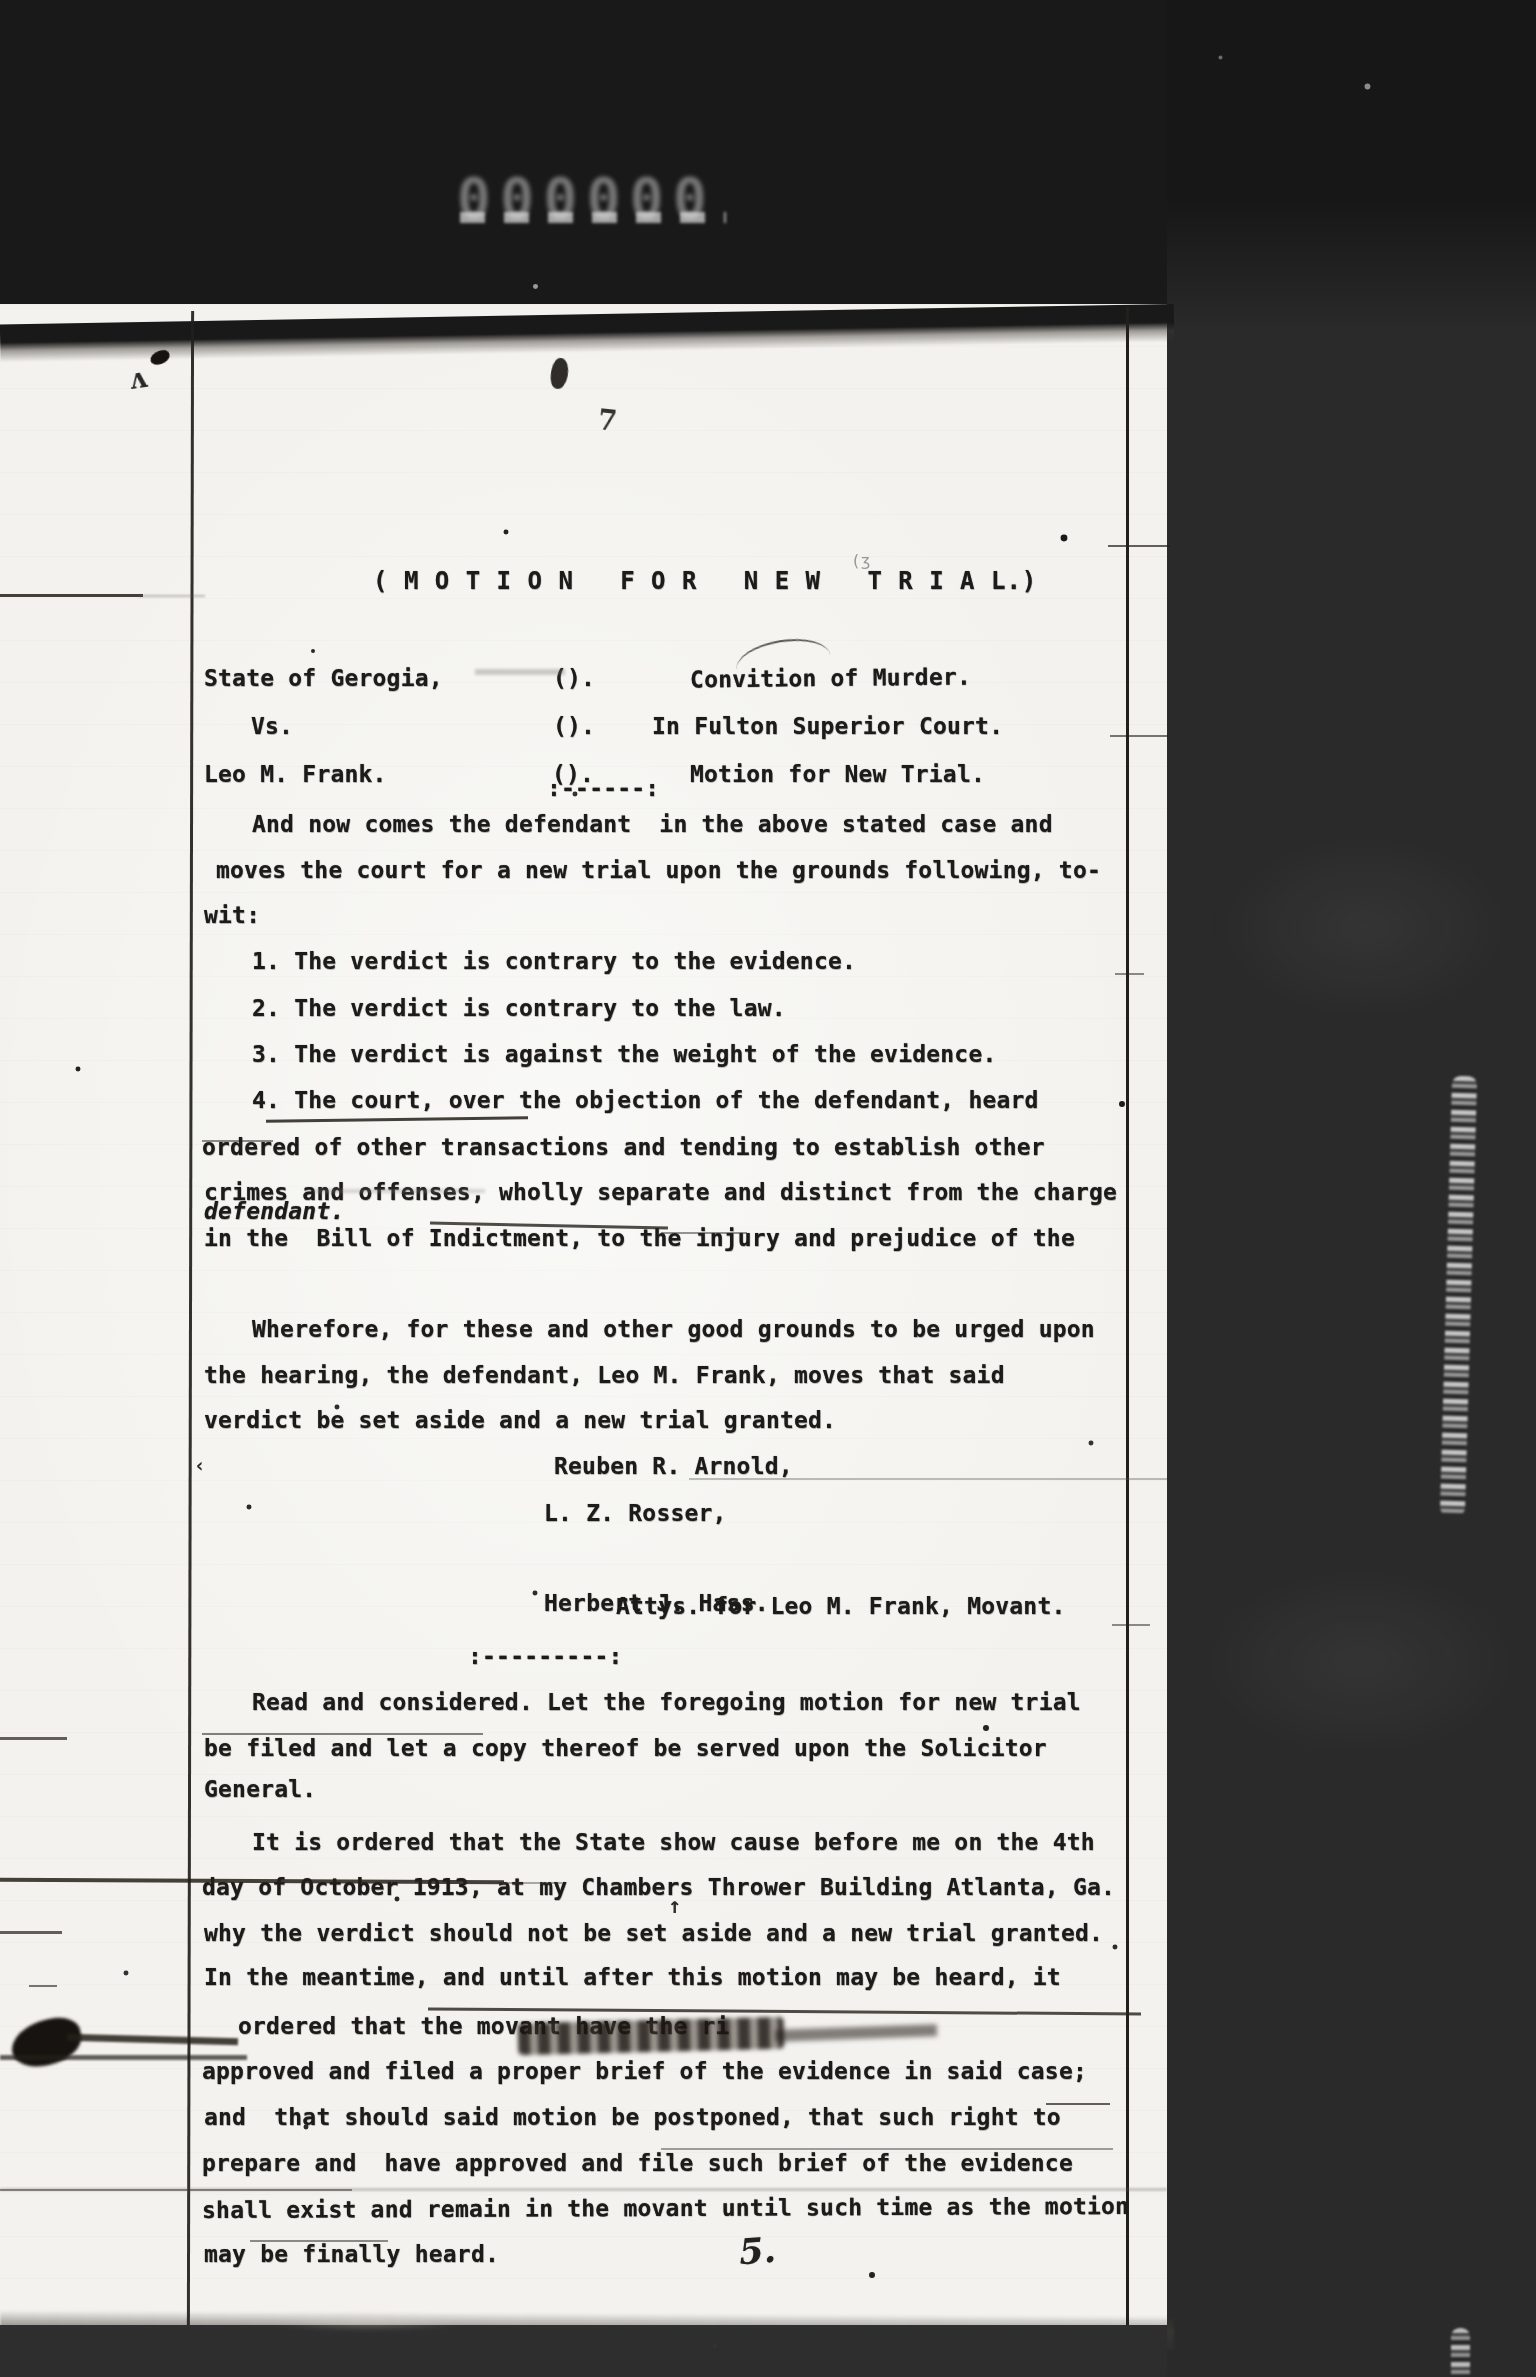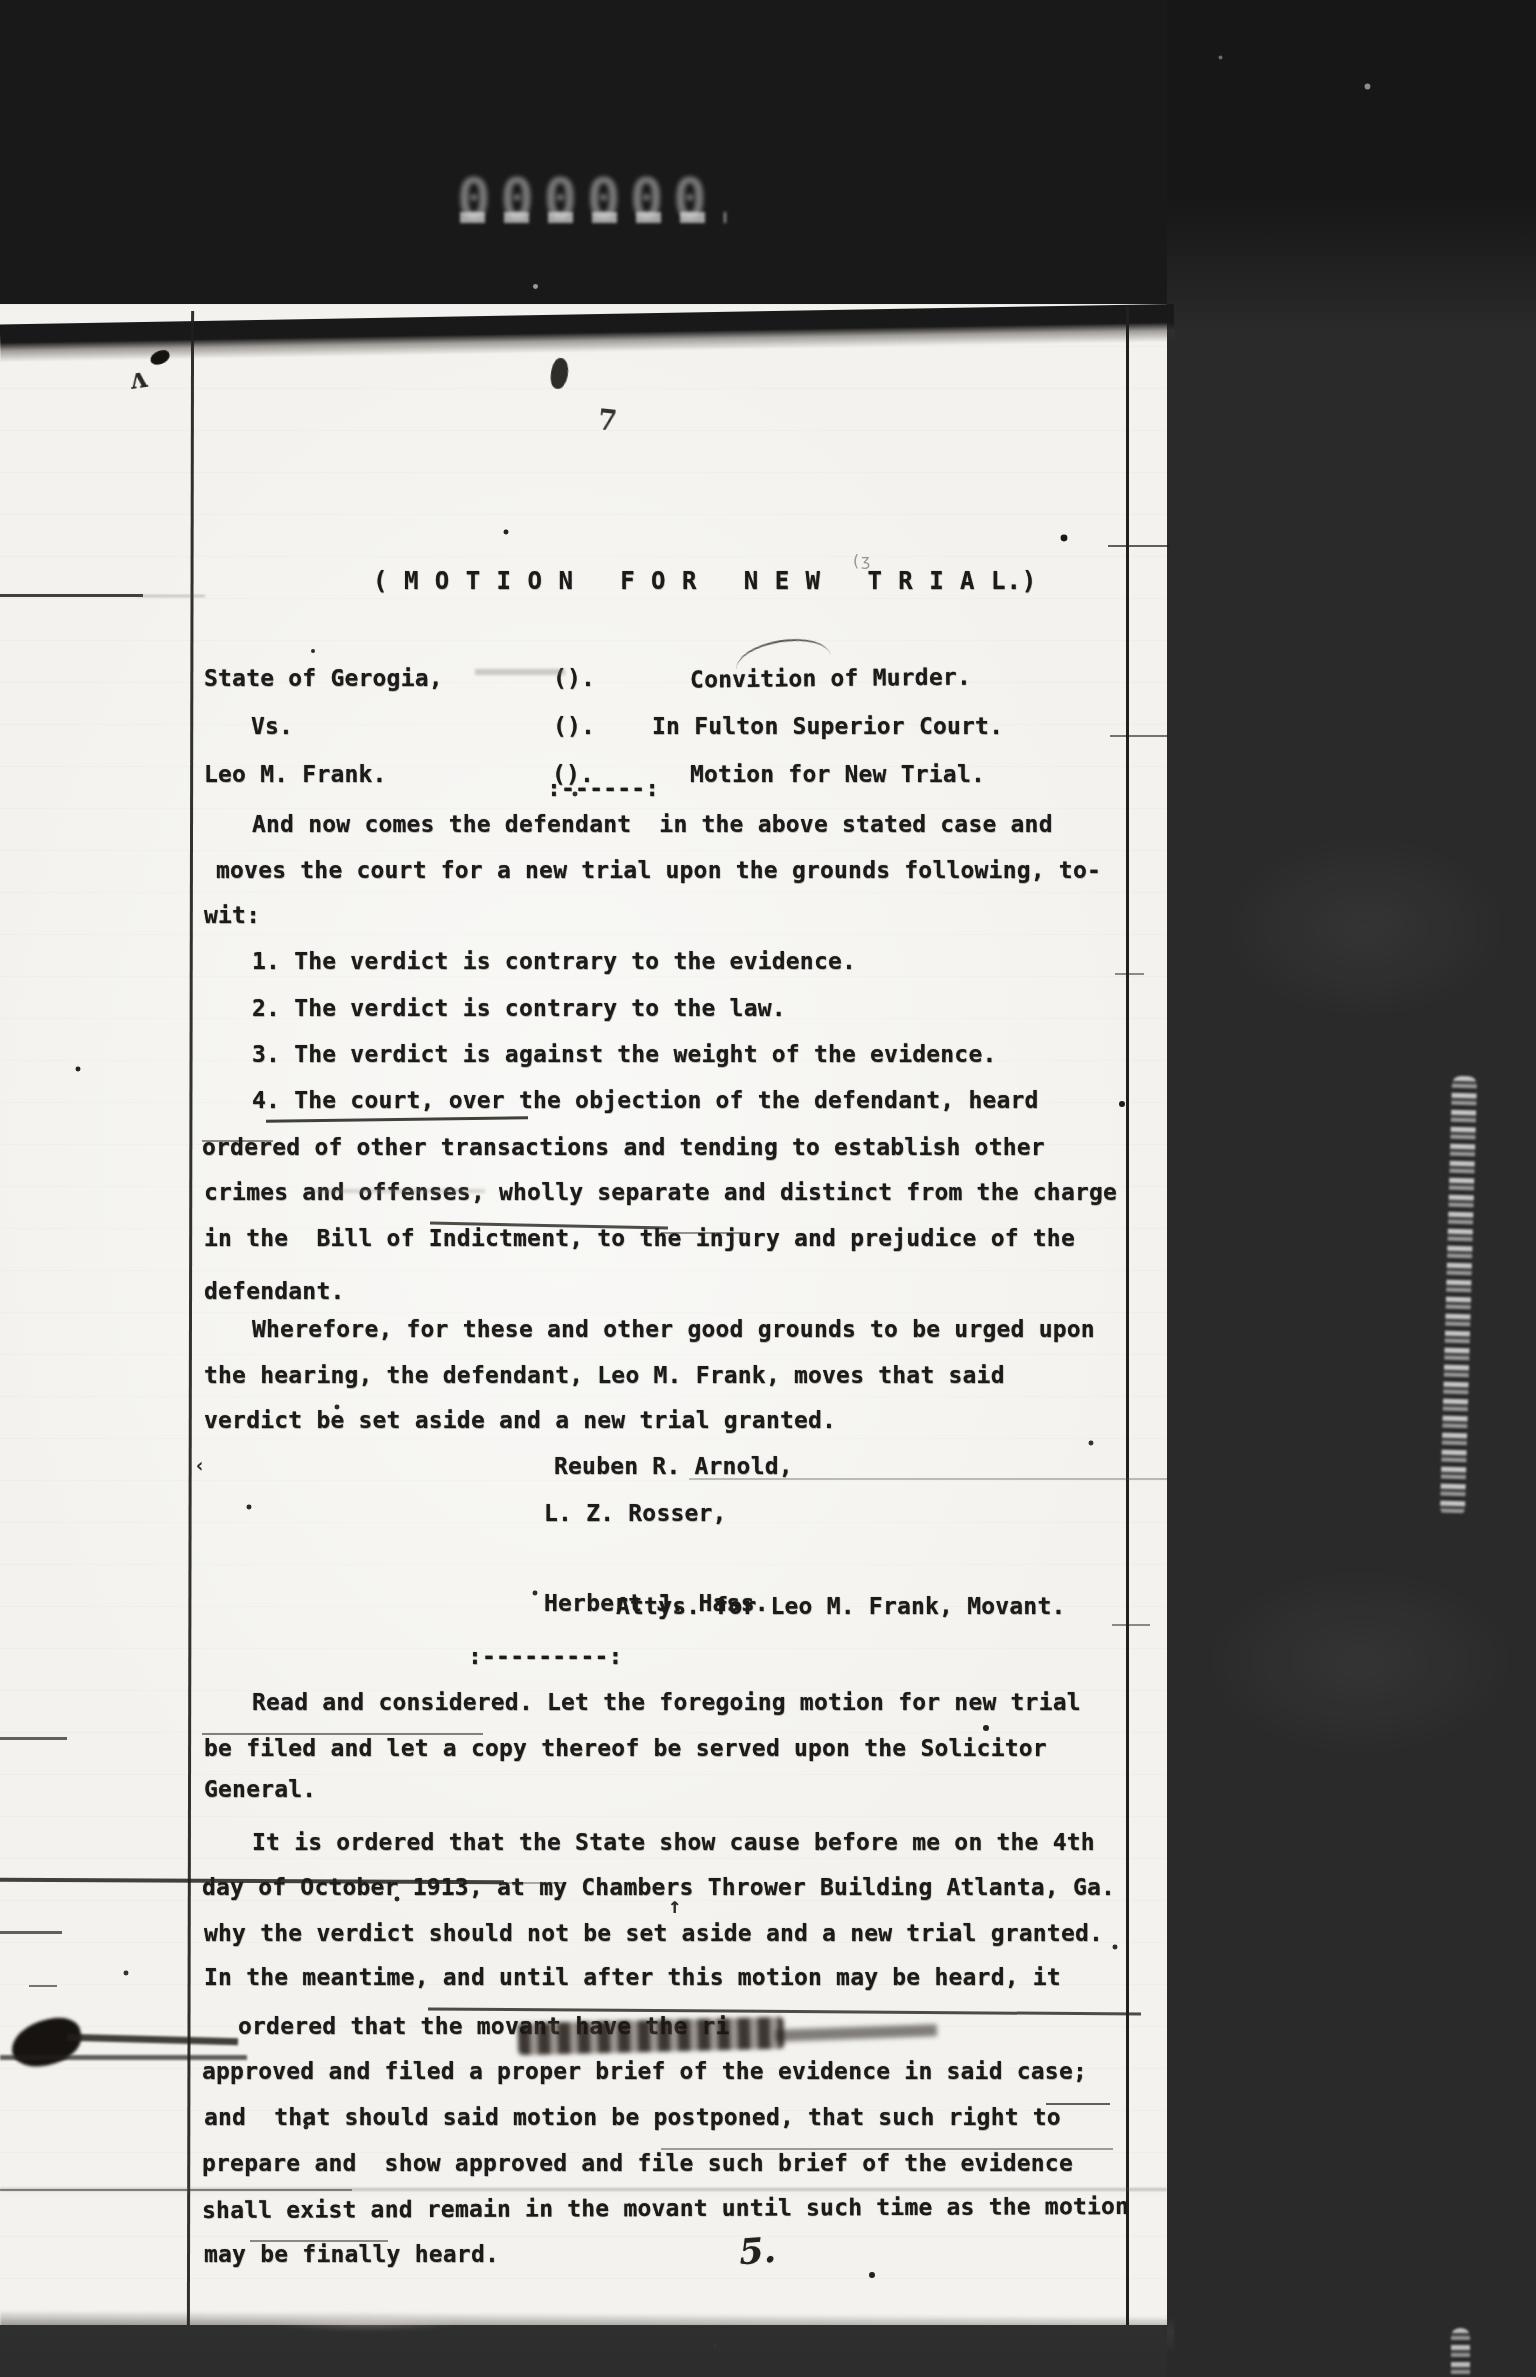--- a/index.html
+++ b/index.html
@@ -96,40 +96,40 @@
 <div class="line" style="left:252px;top:811px;">And now comes the defendant  in the above stated case and</div>
 <div class="line" style="left:204px;top:857px;padding-left:12px;">moves the court for a new trial upon the grounds following, to-</div>
 <div class="line" style="left:204px;top:902px;">wit:</div>
 <div class="line" style="left:252px;top:948px;">1. The verdict is contrary to the evidence.</div>
 <div class="line" style="left:252px;top:995px;">2. The verdict is contrary to the law.</div>
 <div class="line" style="left:252px;top:1041px;">3. The verdict is against the weight of the evidence.</div>
 <div class="line" style="left:252px;top:1087px;">4. The court, over the objection of the defendant, heard</div>
 <div class="line" style="left:202px;top:1134px;">ordered of other transactions and tending to establish other</div>
 <div class="line" style="left:204px;top:1179px;">crimes and offenses, wholly separate and distinct from the charge</div>
 <div class="line" style="left:204px;top:1225px;">in the  Bill of Indictment, to the injury and prejudice of the</div>
-<div class="line" style="left:204px;top:1278px;">defendant.</div>
+<div class="line" style="left:204px;top:1198px;font-style:italic;">defendant.</div>
 <div class="line" style="left:252px;top:1316px;">Wherefore, for these and other good grounds to be urged upon</div>
 <div class="line" style="left:204px;top:1362px;">the hearing, the defendant, Leo M. Frank, moves that said</div>
 <div class="line" style="left:204px;top:1407px;">verdict be set aside and a new trial granted.</div>
 <div class="line" style="left:554px;top:1453px;">Reuben R. Arnold,</div>
 <div class="line" style="left:544px;top:1500px;">L. Z. Rosser,</div>
 <div class="line" style="left:544px;top:1546px;margin-top:44px;">Herbert J. Hass.</div>
 <div class="line" style="left:616px;top:1593px;">Attys. for Leo M. Frank, Movant.</div>
 <div class="line" style="left:468px;top:1643px;">:---------:</div>
 <div class="line" style="left:252px;top:1689px;">Read and considered. Let the foregoing motion for new trial</div>
 <div class="line" style="left:204px;top:1735px;">be filed and let a copy thereof be served upon the Solicitor</div>
 <div class="line" style="left:204px;top:1776px;">General.</div>
 <div class="line" style="left:252px;top:1829px;">It is ordered that the State show cause before me on the 4th</div>
 <div class="line" style="left:202px;top:1874px;">day of October 1913, at my Chambers Thrower Building Atlanta, Ga.</div>
 <div class="line" style="left:204px;top:1920px;">why the verdict should not be set aside and a new trial granted.</div>
 <div class="line" style="left:204px;top:1964px;">In the meantime, and until after this motion may be heard, it</div>
 <div class="line" style="left:238px;top:2013px;">ordered that the movant have the ri</div>
 <div class="line" style="left:202px;top:2058px;">approved and filed a proper brief of the evidence in said case;</div>
 <div class="line" style="left:204px;top:2104px;">and  that should said motion be postponed, that such right to</div>
-<div class="line" style="left:202px;top:2150px;">prepare and  show approved and file such brief of the evidence</div>
+<div class="line" style="left:202px;top:2150px;">prepare and  have approved and file such brief of the evidence</div>
 <div class="line" style="left:202px;top:2195px;transform:rotate(-0.25deg);">shall exist and remain in the movant until such time as the motion</div>
 <div class="line" style="left:204px;top:2241px;">may be finally heard.</div>
 
 <div class="note" style="left:739px;top:2230px;">5.</div>
 
 <div class="artifact ink" style="left:0;top:594px;width:143px;height:3.3px;filter:blur(0.5px);opacity:.85;"></div>
 <div class="artifact" style="left:138px;top:595px;width:67px;height:2.4px;background:rgba(90,85,80,.35);filter:blur(1px);"></div>
 <div class="artifact" style="left:475px;top:669px;width:90px;height:5.7px;background:rgba(120,118,114,.35);filter:blur(1.4px);"></div>
 <div class="artifact" style="left:736px;top:640px;width:95px;height:43px;border-top:2.9px solid rgba(32,30,28,.75);
      border-radius:50%;transform:rotate(-9deg);filter:blur(0.5px);"></div>

